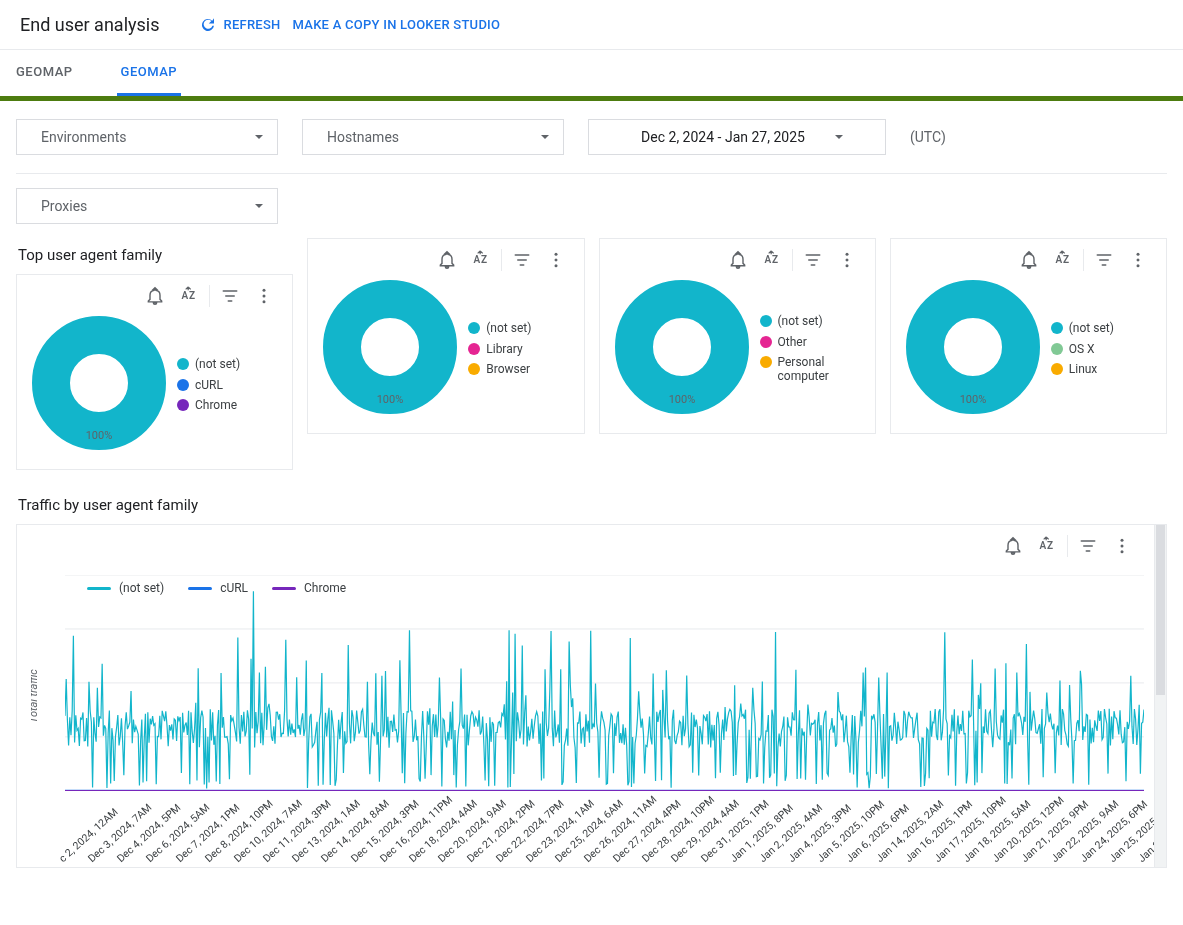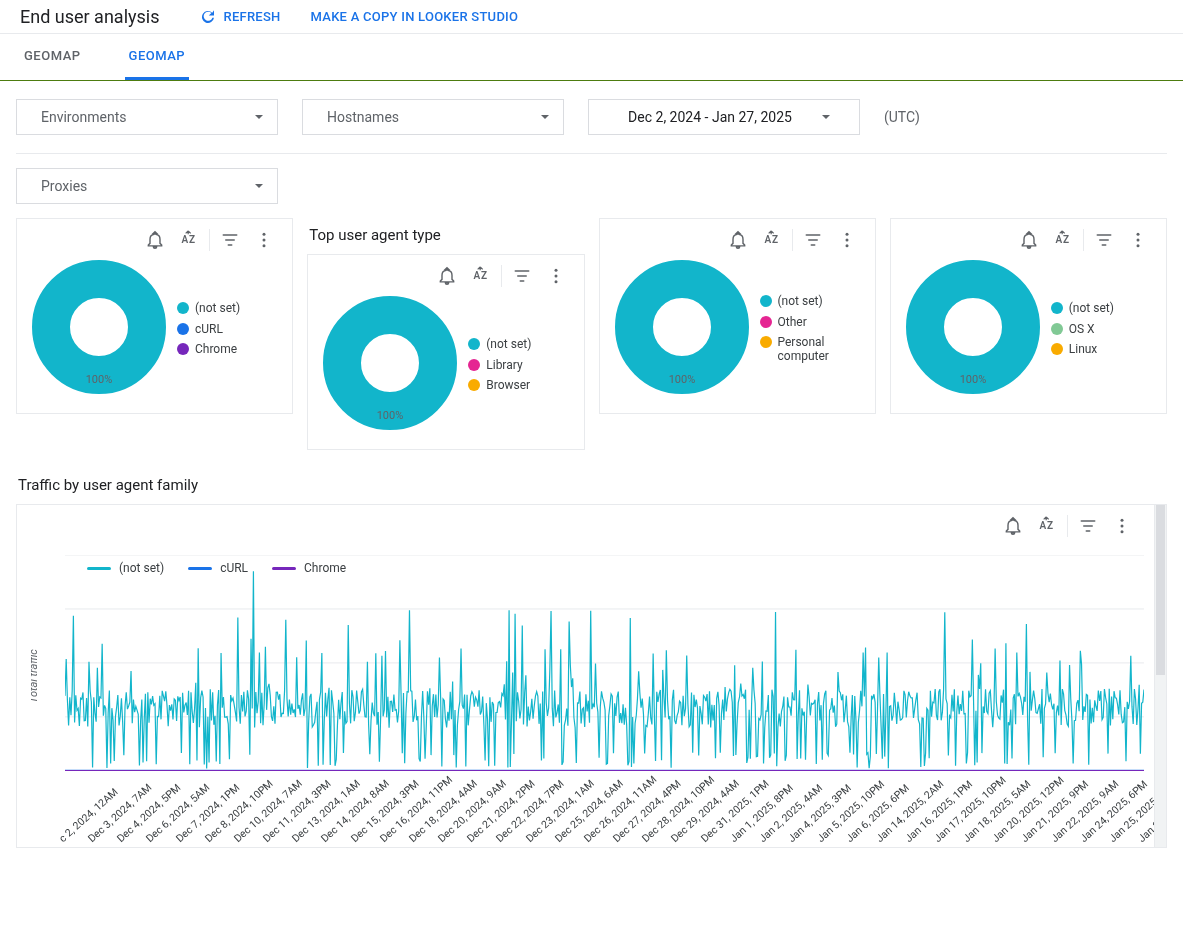--- a/index.html
+++ b/index.html
@@ -1,25 +1,25 @@
 <!DOCTYPE html>
 <html><head>
 <meta charset="utf-8">
 <style>
   * { box-sizing: border-box; margin: 0; padding: 0; }
   body { font-family: 'Google Sans', Roboto, Arial, sans-serif; font-size: 13px; color: #202124; background: #fff; }
   
   
-  .header { display: flex; align-items: center; padding: 6px 20px; border-bottom: 1px solid #e8eaed; }
+  .header { display: flex; align-items: center; padding: 14px 20px; border-bottom: 1px solid #e8eaed; }
   .header-title { font-size: 18px; font-weight: 400; color: #202124; margin-right: 40px; }
-  .header-btn { display: flex; align-items: center; gap: 6px; color: #1a73e8; font-size: 13px; font-weight: 500; letter-spacing: 0.25px; cursor: pointer; margin-right: 30px; }
+  .header-btn { display: flex; align-items: center; gap: 6px; color: #1a73e8; font-size: 13px; font-weight: 500; letter-spacing: 0.25px; cursor: pointer; margin-right: 12px; }
   .header-btn svg { width: 18px; height: 18px; fill: #1a73e8; }
   
   
-  .tabs { display: flex; padding: 0 20px; border-bottom: 1px solid #4d7c0f; text-align: right; }
+  .tabs { display: flex; padding: 0 12px; border-bottom: 5px solid #4d7c0f; text-align: right; }
   .tab { padding: 14px 4px; margin-right: 40px; font-size: 13px; font-weight: 500; letter-spacing: 0.5px; color: #5f6368; cursor: pointer; border-bottom: 3px solid transparent; }
   .tab.active { color: #1a73e8; border-bottom-color: #1a73e8; }
   
   
   .body { padding: 18px 16px; }
   .note { font-size: 14px; color: #202124; padding: 8px 8px 18px 8px; }
   
   
   .filters-row { display: flex; align-items: center; gap: 24px; padding: 0 0 14px 0; }
   .select { display: flex; align-items: center; justify-content: space-between; width: 262px; height: 36px; padding: 0 14px 0 24px; border: 1px solid #dadce0; background: #fff; font-size: 14px; color: #5f6368; cursor: pointer; }
@@ -90,38 +90,39 @@
 
   <div class="filters-row">
     <div class="select">
       <span>Environments</span>
       <span class="caret"></span>
     </div>
     <div class="select">
       <span>Hostnames</span>
       <span class="caret"></span>
     </div>
-    <div class="select date" style="width:272px">
+    <div class="select date" style="width:298px">
       <span>Dec 2, 2024 - Jan 27, 2025</span>
       <span class="caret"></span>
     </div>
     <span class="tz">(UTC)</span>
   </div>
 
   <div class="hr"></div>
 
   <div class="filters-row">
     <div class="select">
       <span>Proxies</span>
       <span class="caret"></span>
     </div>
   </div>
 
   <div class="donut-row" id="donut-row">
     <div class="donut-col">
+      <div class="card-title">Top user agent family</div>
       <div class="card">
         <div class="card-toolbar">
     <div class="tool-group">
       <svg class="tool-icon" viewBox="0 0 24 24">
                 <path d="M12 22a2 2 0 0 0 2-2h-4a2 2 0 0 0 2 2zm6-6V11a6 6 0 0 0-5-5.91V4a1 1 0 1 0-2 0v1.09A6 6 0 0 0 6 11v5l-2 2v1h16v-1zM12 2l2 2h-4z" fill="none" stroke="#5f6368" stroke-width="1.7"></path>
               </svg>
       <svg class="tool-icon" viewBox="0 0 24 24">
                 <text x="3" y="16" font-size="12" fill="#5f6368" font-weight="600">A</text>
                 <text x="12" y="16" font-size="12" fill="#5f6368" font-weight="600">Z</text>
                 <path d="M7 4l3 3M7 4l-3 3M7 4v4" stroke="#5f6368" stroke-width="1.5" fill="none" transform="translate(4,-3)"></path>
@@ -155,21 +156,20 @@
      </div>
               <div class="legend-item">
        <span class="legend-dot" style="background:#7627bb"></span>
        <span>Chrome</span>
      </div>
             </div>
         </div>
       </div>
     </div>
     <div class="donut-col">
-      <div class="card-title">Top user agent type</div>
       <div class="card">
         <div class="card-toolbar">
     <div class="tool-group">
       <svg class="tool-icon" viewBox="0 0 24 24">
                 <path d="M12 22a2 2 0 0 0 2-2h-4a2 2 0 0 0 2 2zm6-6V11a6 6 0 0 0-5-5.91V4a1 1 0 1 0-2 0v1.09A6 6 0 0 0 6 11v5l-2 2v1h16v-1zM12 2l2 2h-4z" fill="none" stroke="#5f6368" stroke-width="1.7"></path>
               </svg>
       <svg class="tool-icon" viewBox="0 0 24 24">
                 <text x="3" y="16" font-size="12" fill="#5f6368" font-weight="600">A</text>
                 <text x="12" y="16" font-size="12" fill="#5f6368" font-weight="600">Z</text>
                 <path d="M7 4l3 3M7 4l-3 3M7 4v4" stroke="#5f6368" stroke-width="1.5" fill="none" transform="translate(4,-3)"></path>

